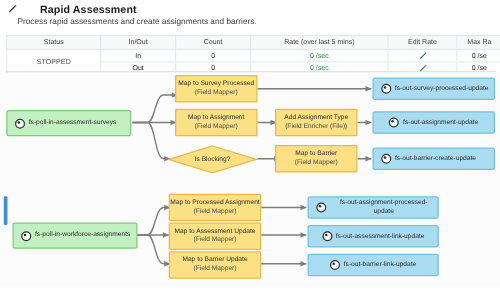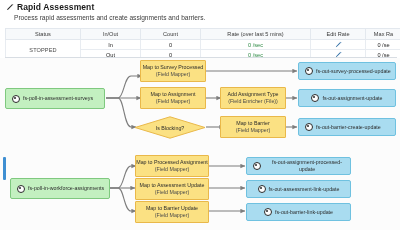--- a/index.html
+++ b/index.html
@@ -23,21 +23,21 @@
     position: absolute;
     left: 0; top: 0;
     width: 400px;
     height: 28px;
   }
   #title-row {
     position: absolute;
     left: 6px; top: 2px;
     display: flex;
     align-items: center;
-    gap: 3px;
+    gap: 18px;
   }
   #pencil-title-icon {
     width: 8px; height: 8px;
     position: relative;
     top: 0px;
   }
   #pencil-title-icon svg { display: block; }
   #page-title {
     font-size: 8.5px;
     font-weight: bold;

